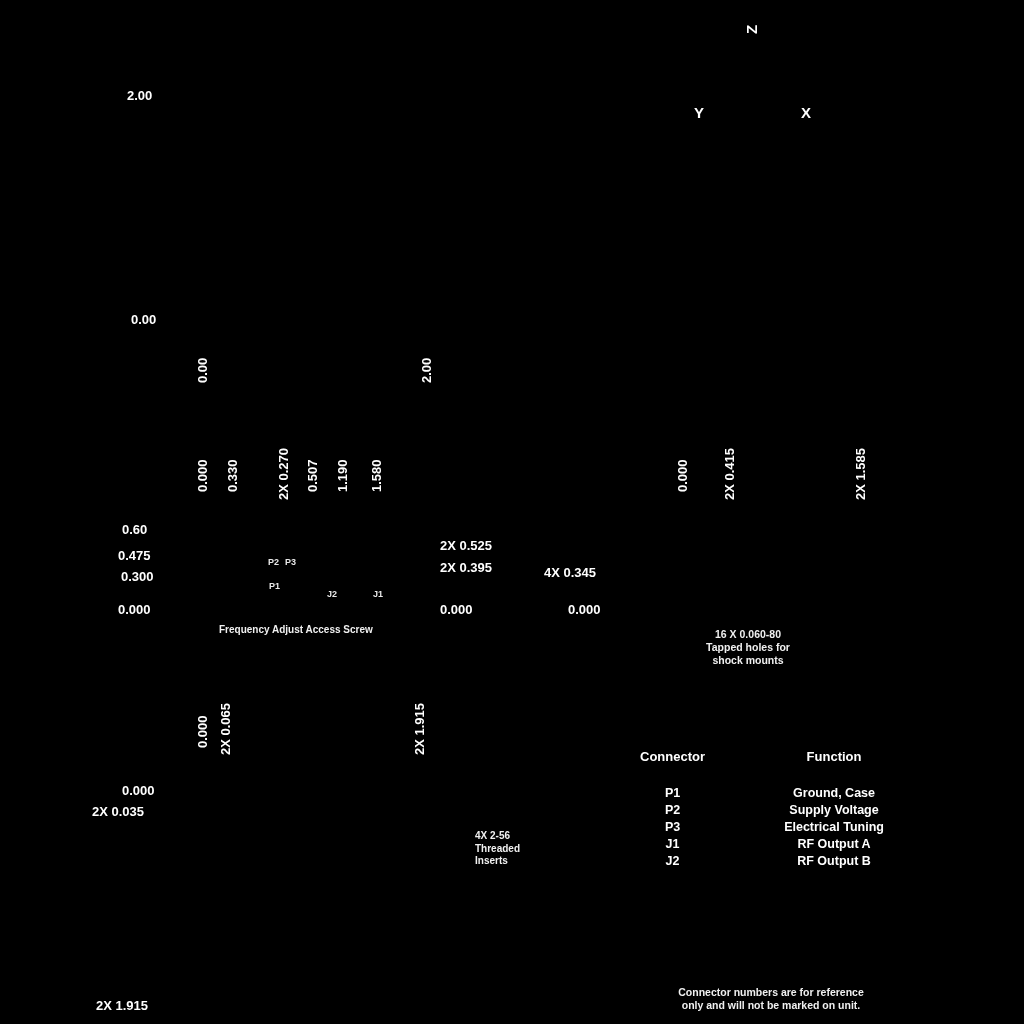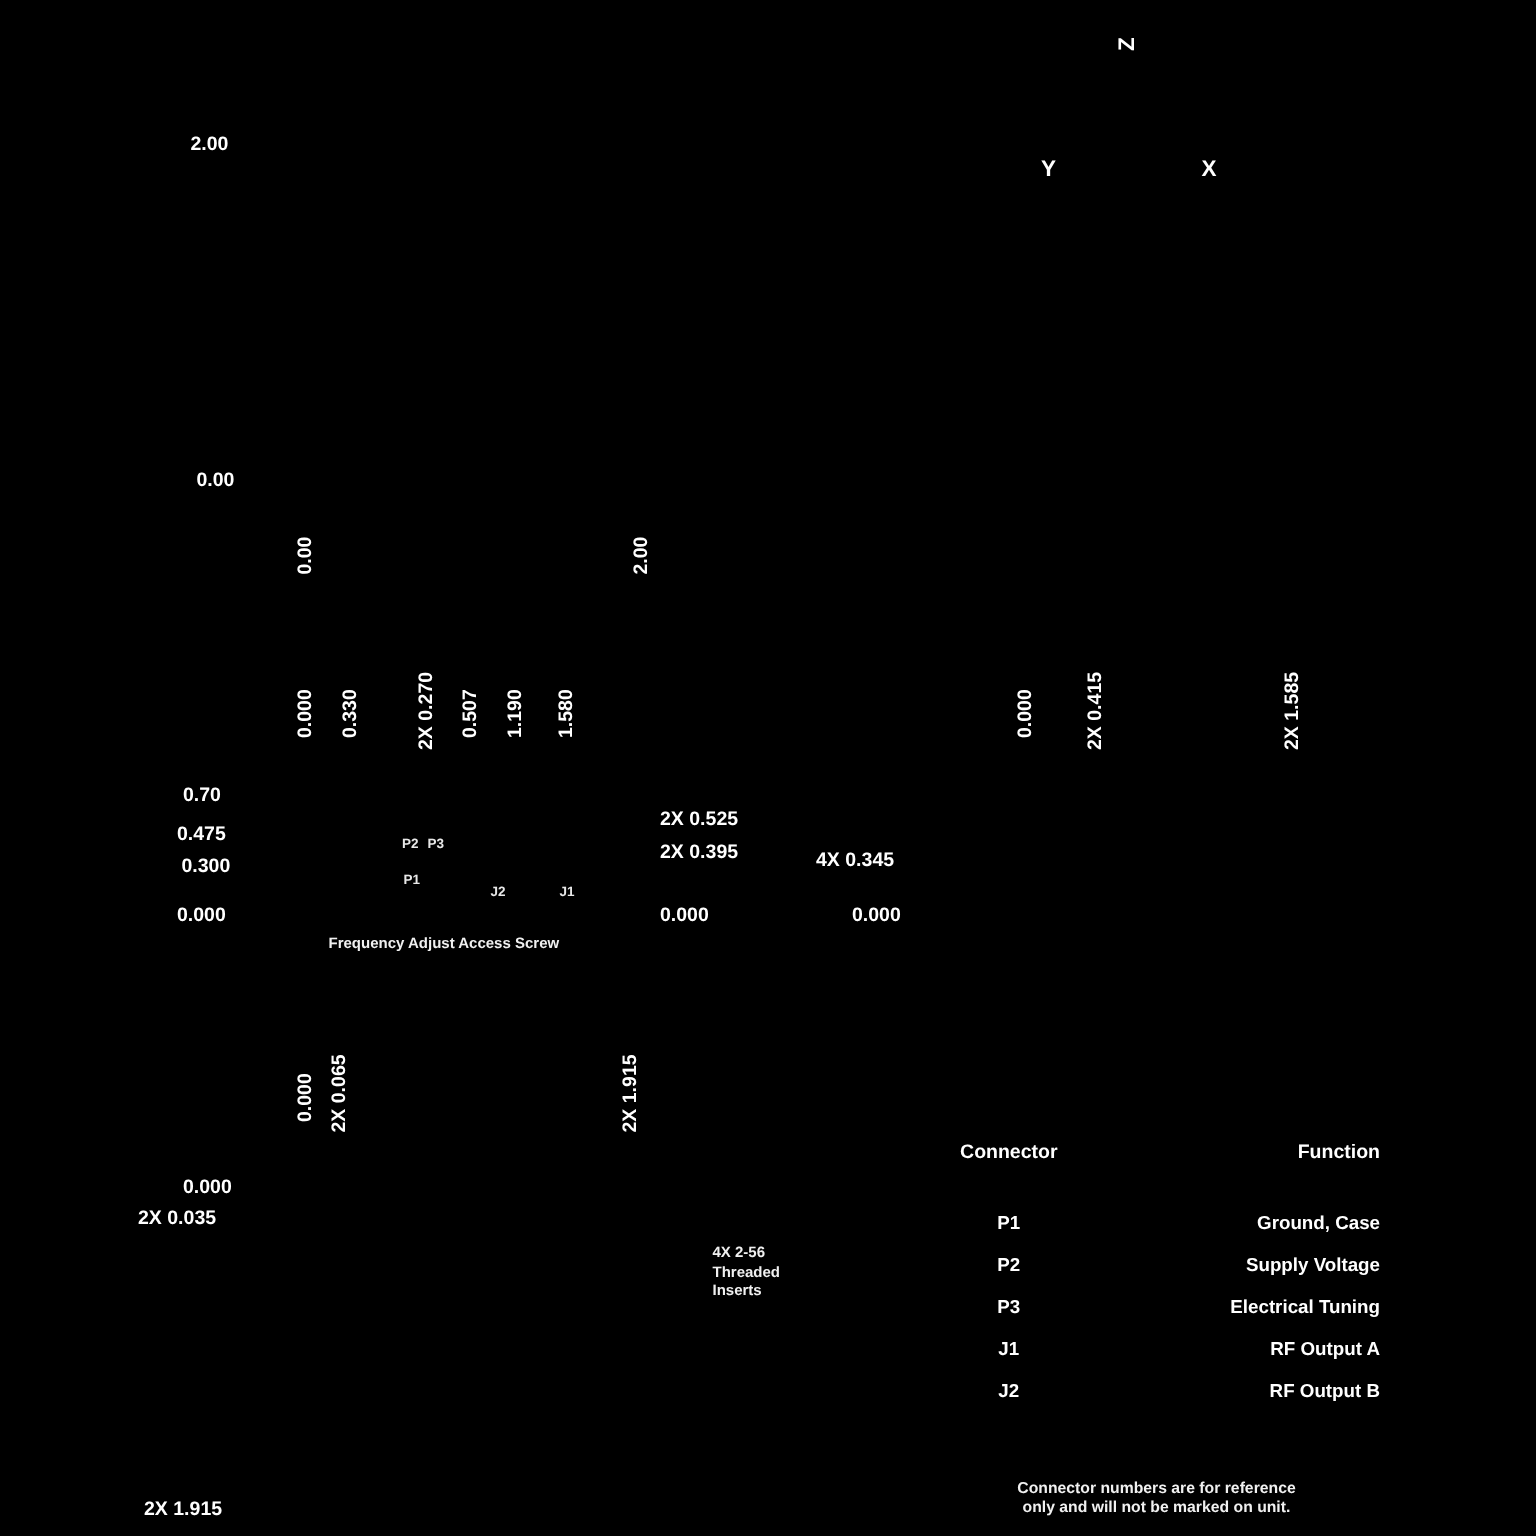--- a/index.html
+++ b/index.html
@@ -91,22 +91,21 @@
     justify-content: space-between;
     align-items: baseline;
     gap: 23px;
   }
   .tbl-col-a {
     width: 110px;
     text-align: center;
   }
   .tbl-col-b {
     width: 180px;
-    text-align: right;
-    margin-top: 11px;
+    text-align: center;
   }
   .tbl-title-wrap {
     text-align: center;
     width: 300px;
     margin-left: 40px;
   }
   .tbl-headrow {
     margin-top: 24px;
   }
   .tbl-body {
@@ -125,21 +124,21 @@
 <body>
 
 <div id="page">
 
   <div class="lbl axis-z" style="left:744px; top:34px;">Z</div>
   <div class="lbl axis" style="left:694px; top:105px;">Y</div>
   <div class="lbl axis" style="left:801px; top:105px;">X</div>
 
   <div class="lbl dim" style="left:127px; top:89px;">2.00</div>
   <div class="lbl dim" style="left:131px; top:313px;">0.00</div>
-  <div class="lbl dim" style="left:122px; top:523px;">0.70</div>
+  <div class="lbl dim" style="left:122px; top:523px;">0.60</div>
   <div class="lbl dim" style="left:118px; top:549px;">0.475</div>
   <div class="lbl dim" style="left:121px; top:570px;">0.300</div>
   <div class="lbl dim" style="left:118px; top:603px;">0.000</div>
   <div class="lbl dim" style="left:440px; top:539px;">2X 0.525</div>
   <div class="lbl dim" style="left:440px; top:561px;">2X 0.395</div>
   <div class="lbl dim" style="left:440px; top:603px;">0.000</div>
   <div class="lbl dim" style="left:544px; top:566px;">4X 0.345</div>
   <div class="lbl dim" style="left:568px; top:603px;">0.000</div>
   <div class="lbl dim" style="left:122px; top:784px;">0.000</div>
   <div class="lbl dim" style="left:92px; top:805px;">2X 0.035</div>
@@ -163,20 +162,23 @@
   <div class="lbl dim-v" style="left:413px; top:755px;">2X 1.915</div>
 
   <div class="lbl refdes" style="left:269px; top:582px;">P1</div>
   <div class="lbl refdes" style="left:268px; top:558px;">P2</div>
   <div class="lbl refdes" style="left:285px; top:558px;">P3</div>
   <div class="lbl refdes" style="left:373px; top:590px;">J1</div>
   <div class="lbl refdes" style="left:327px; top:590px;">J2</div>
 
   <div class="lbl note-left" style="left:219px; top:624px; white-space:nowrap;">Frequency Adjust Access Screw</div>
 
+  <div class="lbl note" style="left:663px; top:628px; width:170px; white-space:pre-line;">16 X 0.060-80
+Tapped holes for
+shock mounts</div>
 
   <div class="lbl note-left" style="left:475px; top:830px; width:120px; white-space:pre-line;">4X 2-56
 Threaded
 Inserts</div>
 
   <div class="tbl">
 
     <div class="tbl-row tbl-headrow">
       <div class="tbl-col-a tbl-head">Connector</div>
       <div class="tbl-col-b tbl-head">Function</div>

